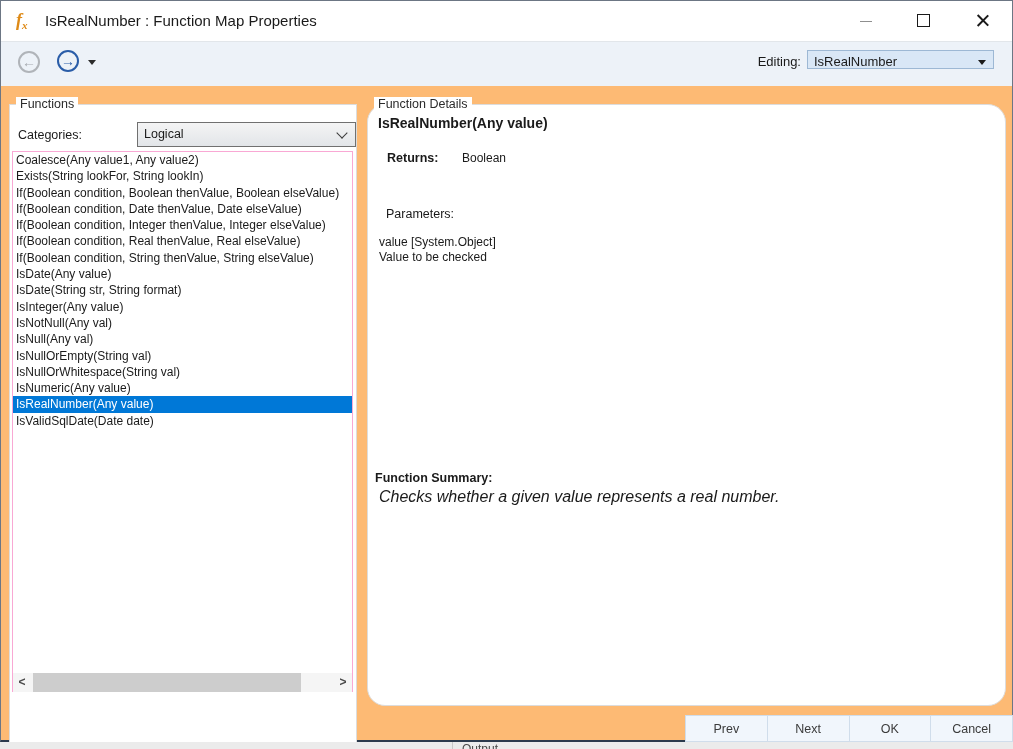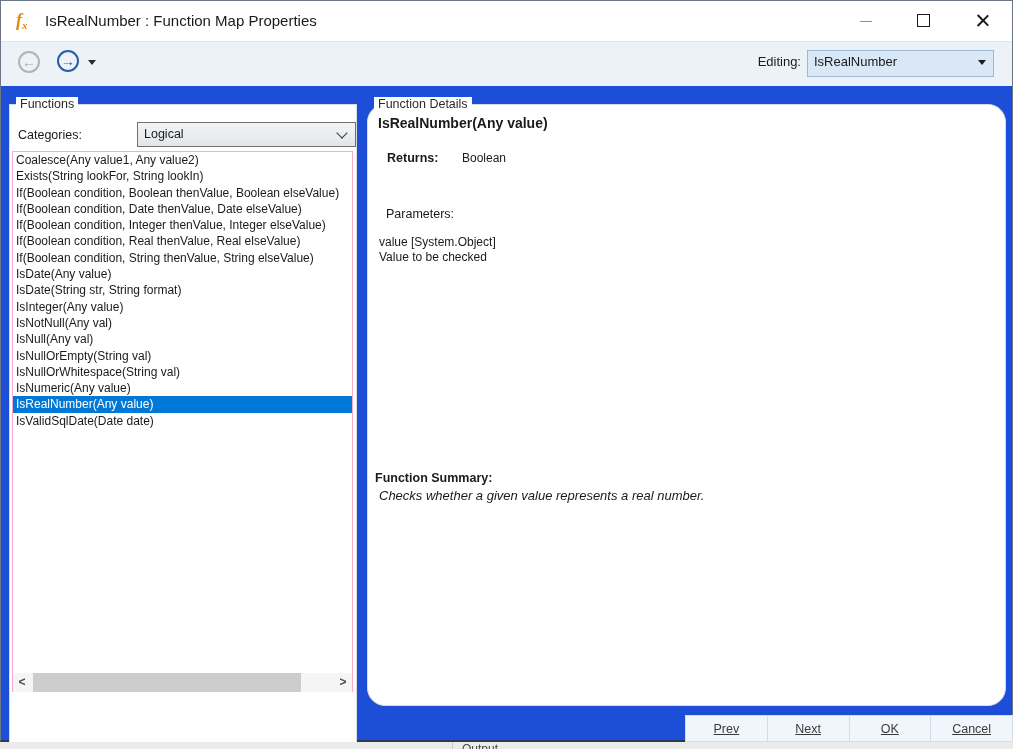--- a/index.html
+++ b/index.html
@@ -1,20 +1,20 @@
 <!DOCTYPE html>
 <html><head>
 <meta charset="utf-8">
 <style>
   * { margin:0; padding:0; box-sizing:border-box; }
   html,body { width:1013px; height:749px; overflow:hidden;
     font-family:"Liberation Sans", sans-serif; background:#e9e9e9; }
 
   .dialog { position:absolute; left:0; top:0; width:1013px; height:742px;
-    background:#1d4ed8; border:1px solid #6c7684; border-bottom:2px solid #2b3a4d;padding-left:40px; }
+    background:#fdba74; border:1px solid #6c7684; border-bottom:2px solid #2b3a4d;padding-left:40px; }
 
   
   .titlebar { position:absolute; left:0; top:0; width:100%; height:40px; background:#fff; }
   .title-icon { position:absolute; left:15px; top:9px; font-size:18px; font-weight:bold;
     font-style:italic; color:#de8a17; font-family:"Liberation Serif", serif; }
   .title-icon .fx-x { font-size:11px; vertical-align:-3px; }
   .title-text { position:absolute; left:44px; top:11px; font-size:15px; color:#1a1a1a; white-space:nowrap; }
   .wc-btn { position:absolute; top:0; width:50px; height:40px; background:transparent;
     border:none; cursor:default; }
   .wc-min { left:840px; } .wc-max { left:898px; } .wc-close { left:956px; }
@@ -30,21 +30,21 @@
     background:#edf2f8; border-top:1px solid #e2e6ea; }
   .nav-circle { position:absolute; width:22px; height:22px; border-radius:50%;
     border:2px solid #2a5da8; color:#2a5da8; font-size:14px; font-weight:bold;
     text-align:center; line-height:18px; background:transparent; }
   .nav-back { left:17px; top:9px; border-color:#b0b4b9; color:#a7abb0; font-weight:normal; }
   .nav-fwd { left:56px; top:8px; }
   .dd-caret { position:absolute; left:87px; top:18px; width:0; height:0;
     border-left:4px solid transparent; border-right:4px solid transparent; border-top:5px solid #2b2b2b; }
   .editing-label { position:absolute; left:700px; top:12px; width:100px; text-align:right;
     font-size:13px; color:#1a1a1a; }
-  .editing-combo { position:absolute; left:806px; top:8px; width:187px; height:27px;
+  .editing-combo { position:absolute; left:806px; top:8px; width:187px; height:19px;
     background:#d9e7f6; border:1px solid #9db8d4; font-size:13px; color:#1a1a1a;
     line-height:21px; padding-left:6px; cursor:default; }
   .editing-combo .caret { position:absolute; right:7px; top:9px; width:0; height:0;
     border-left:4px solid transparent; border-right:4px solid transparent; border-top:5px solid #1a1a1a; }
 
   
   .groupbox { position:absolute; border:1px solid #dcdcdc; background:#fff; }
   .gb-functions { left:8px; top:103px; width:348px; height:744px; }
   .gb-details  { left:366px; top:103px; width:639px; height:602px;border-radius:18px; }
   .gb-label { position:absolute; top:-8px; left:6px; background:#fff; padding:0 4px;
@@ -71,26 +71,26 @@
   
   .fd-signature { position:absolute; left:10px; top:10px; font-size:14px; font-weight:bold; color:#1a1a1a; }
   .fd-returns-label { position:absolute; left:19px; top:46px; font-size:12.5px; font-weight:bold; color:#1a1a1a; }
   .fd-returns-type { position:absolute; left:94px; top:46px; font-size:12px; color:#1a1a1a; }
   .fd-returns-desc { position:absolute; left:178px; top:46px; width:450px; font-size:12px;
     font-style:italic; color:#1a1a1a; }
   .fd-params-label { position:absolute; left:18px; top:102px; font-size:12.5px; font-weight:normal; color:#1a1a1a; }
   .fd-param-name { position:absolute; left:11px; top:130px; font-size:12px; color:#1a1a1a; }
   .fd-param-desc { position:absolute; left:11px; top:145px; font-size:12px; color:#1a1a1a; }
   .fd-summary-label { position:absolute; left:7px; top:366px; font-size:12.5px; font-weight:bold; color:#1a1a1a; }
-  .fd-summary-text { position:absolute; left:11px; top:383px; font-size:13px; font-style:italic; color:#1a1a1a; }
+  .fd-summary-text { position:absolute; left:11px; top:383px; font-size:16px; font-style:italic; color:#1a1a1a; }
 
   
   .footer-buttons { position:absolute; left:685px; top:714px; width:327px; height:27px; display:flex; }
   .footer-btn { flex:1; margin-left:-1px; background:#f1f6fc; border:1px solid #d0ddeb;
-    font-family:"Liberation Sans", sans-serif; font-size:12.5px; color:#3b3b3b; cursor:default;text-decoration:underline; }
+    font-family:"Liberation Sans", sans-serif; font-size:12.5px; color:#3b3b3b; cursor:default; }
 
   
   .bg-sliver { position:absolute; left:0; top:742px; width:1013px; height:7px;
     background:#ebebeb; overflow:hidden; }
   .bg-sliver .vline { position:absolute; left:452px; top:0; width:1px; height:7px; background:#c9c9c9; }
   .bg-sliver .txt { position:absolute; left:462px; top:0; font-size:12px; color:#4a4a4a; }
 </style>
 </head>
 <body>
 

